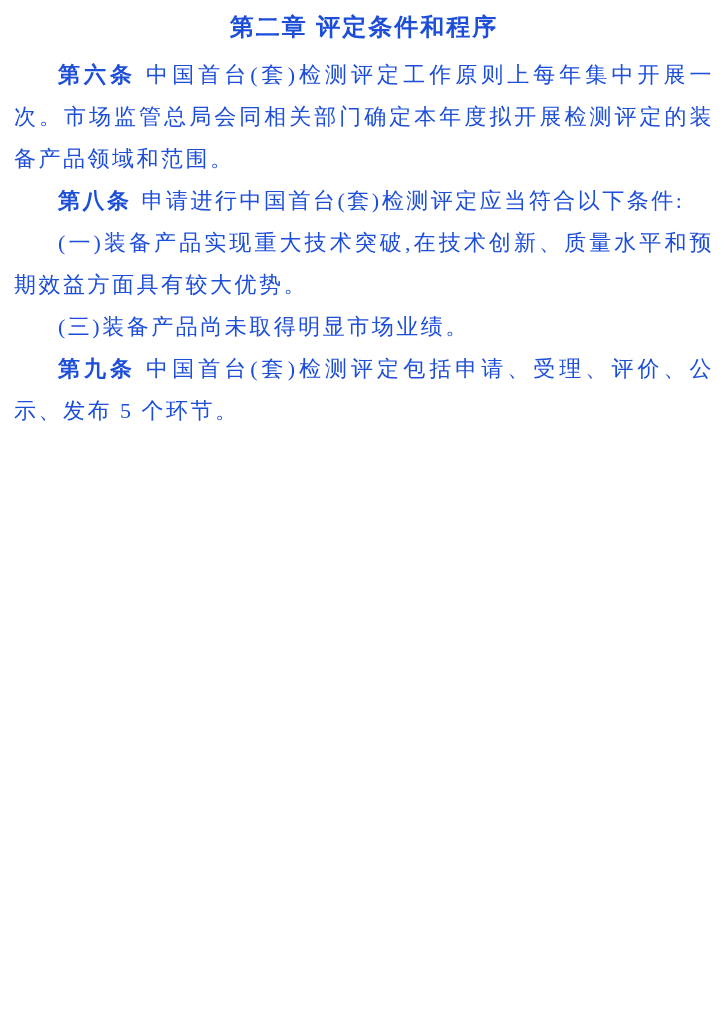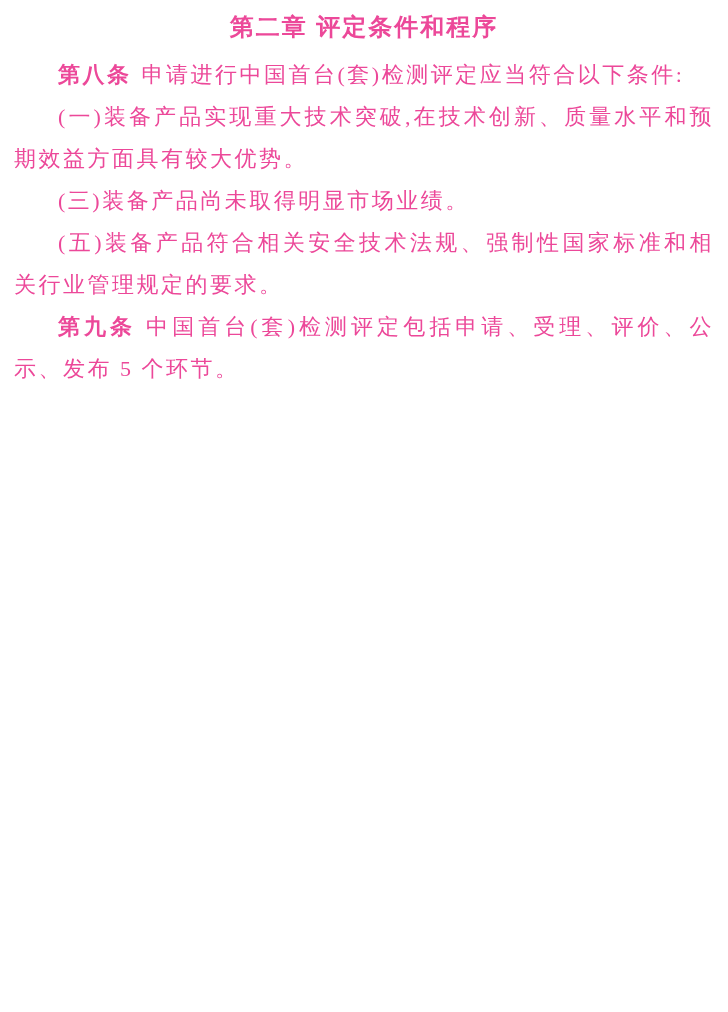--- a/index.html
+++ b/index.html
@@ -10,21 +10,21 @@
     width: 728px;
     height: 1012px;
     background: #ffffff;
     overflow: hidden;
   }
   .page {
     box-sizing: border-box;
     width: 728px;
     height: 1012px;
     padding: 6px 14px 0 14px;
-    color: #ec4899;
+    color: #1d4ed8;
     font-family: "Liberation Serif", "DejaVu Serif", serif;
     font-size: 22px;
     line-height: 42px;
     text-align: justify;
     text-justify: inter-character;
   }
   .chapter-title {
     font-family: "Liberation Sans", "DejaVu Sans", sans-serif;
     font-size: 24px;
     font-weight: bold;
@@ -44,28 +44,28 @@
     margin-right: 10px;
   }
 </style>
 </head>
 <body>
 
 <div class="page">
 
   <h1 class="chapter-title">第二章 评定条件和程序</h1>
 
+  <p class="para"><span class="article-label">第六条</span><span>中国首台(套)检测评定工作原则上每年集中开展一次。市场监管总局会同相关部门确定本年度拟开展检测评定的装备产品领域和范围。</span></p>
 
 
   <p class="para"><span class="article-label">第八条</span><span>申请进行中国首台(套)检测评定应当符合以下条件:</span></p>
 
   <p class="para"><span>(一)装备产品实现重大技术突破,在技术创新、质量水平和预期效益方面具有较大优势。</span></p>
 
 
   <p class="para"><span>(三)装备产品尚未取得明显市场业绩。</span></p>
 
 
-  <p class="para"><span>(五)装备产品符合相关安全技术法规、强制性国家标准和相关行业管理规定的要求。</span></p>
 
 
   <p class="para"><span class="article-label">第九条</span><span>中国首台(套)检测评定包括申请、受理、评价、公示、发布 5 个环节。</span></p>
 
 </div>
 
 </body></html>

